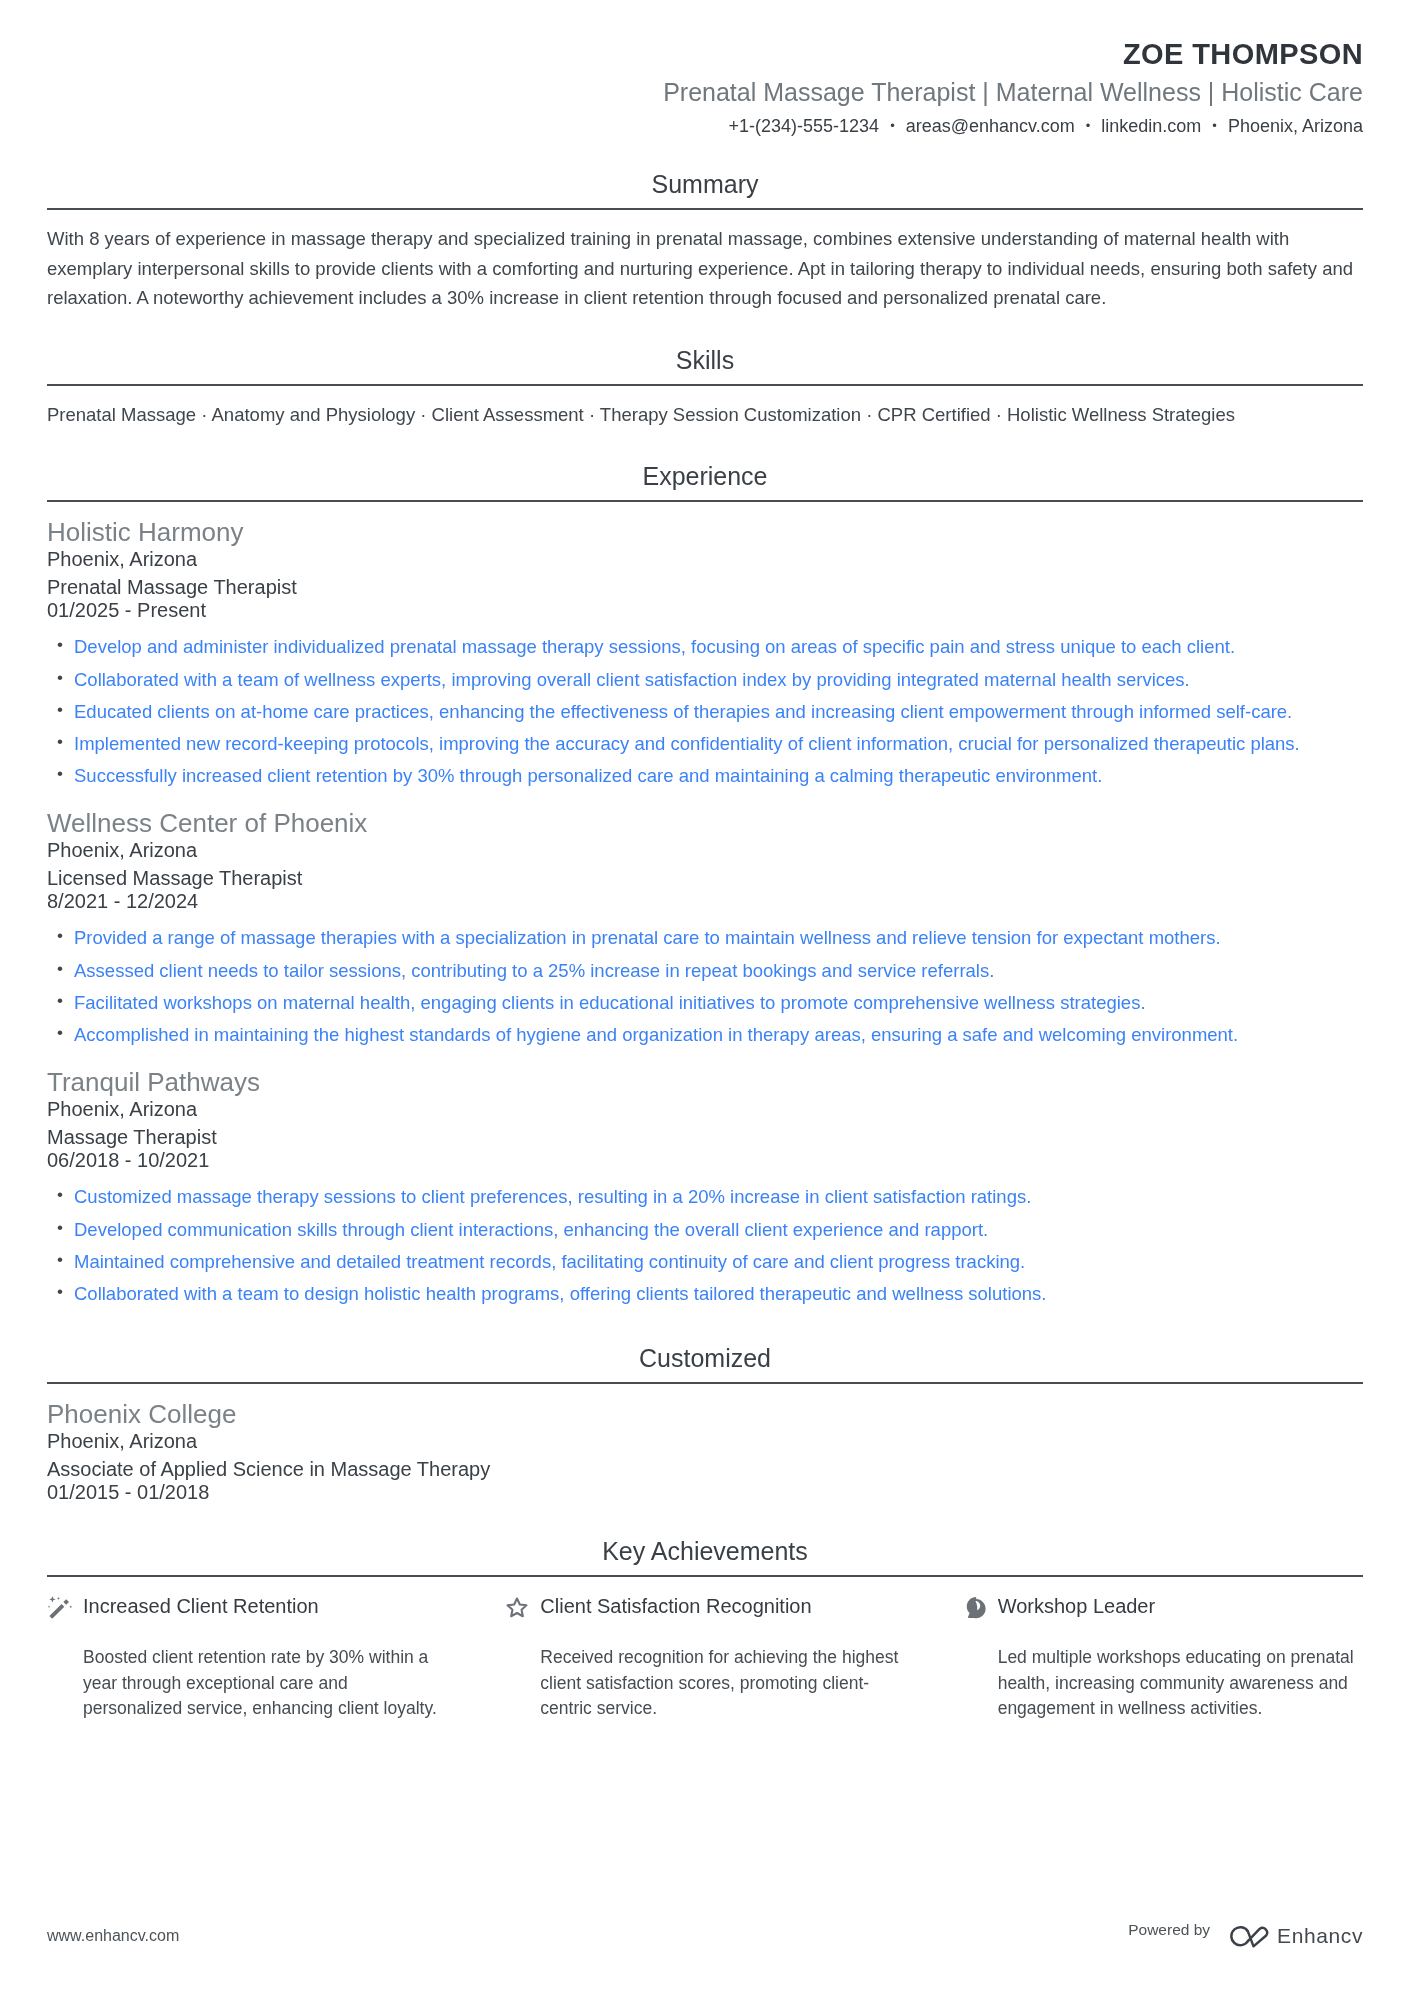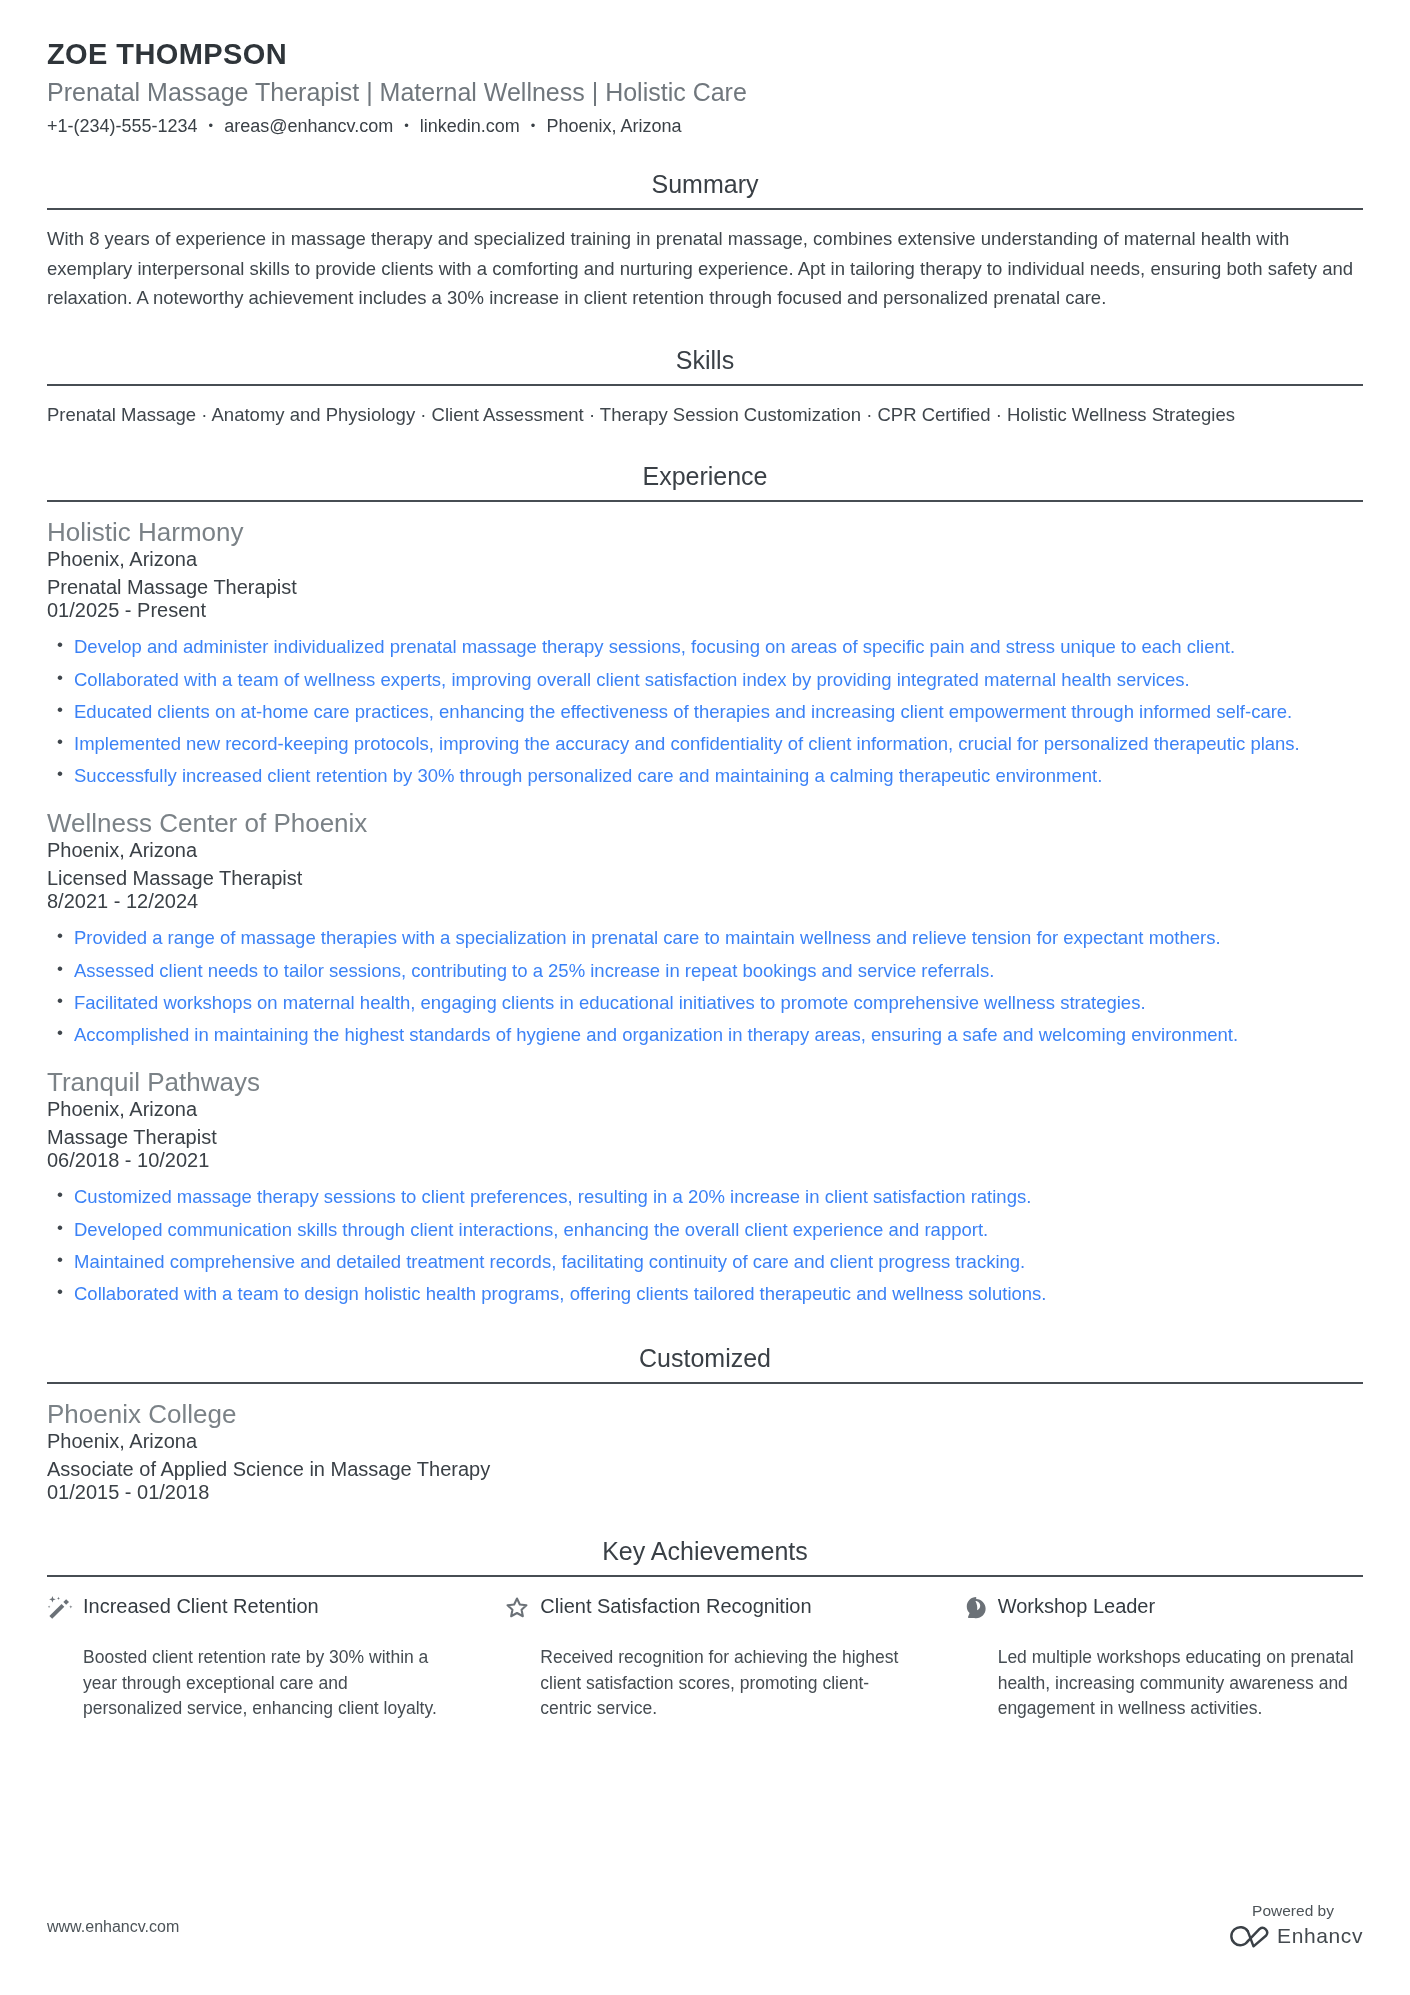--- a/index.html
+++ b/index.html
@@ -9,21 +9,21 @@
     font-family: "Liberation Sans", "DejaVu Sans", sans-serif;
     color: #3f464c;
   }
   .page {
     width: 1410px; height: 1995px;
     padding: 38px 47px 44px 47px;
     display: flex; flex-direction: column;
   }
 
   
-  .resume-header { text-align: left; }
+  .resume-header { text-align: right; }
   .name {
     font-size: 29px; font-weight: 700; letter-spacing: 0.4px;
     color: #2f353a; margin: 0;
   }
   .headline {
     font-size: 25px; font-weight: 400; color: #70777d;
     margin-top: 7px;
   }
   .contact-row {
     margin-top: 9px; font-size: 18px; color: #3a4046;
@@ -87,21 +87,21 @@
     grid-column: 2; font-size: 17.5px; line-height: 1.45;
     color: #454c52; margin-top: 24px;
   }
 
   
   .page-footer {
     margin-top: auto;
     display: flex; justify-content: space-between; align-items: center;
   }
   .site-link { font-size: 16px; color: #4c5358; text-decoration: none; }
-  .powered { display: flex; align-items: center; gap: 1px; flex-direction: column; }
+  .powered { display: flex; gap: 13px; }
   .powered-by { font-size: 15.5px; color: #4c5358; }
   .brand-lockup { display: flex; align-items: center; gap: 8px; }
   .brand-name {
     font-size: 21px; color: #43494e; letter-spacing: 0.6px; font-weight: 400;
   }
 </style>
 </head>
 <body>
 
 <div class="page">

